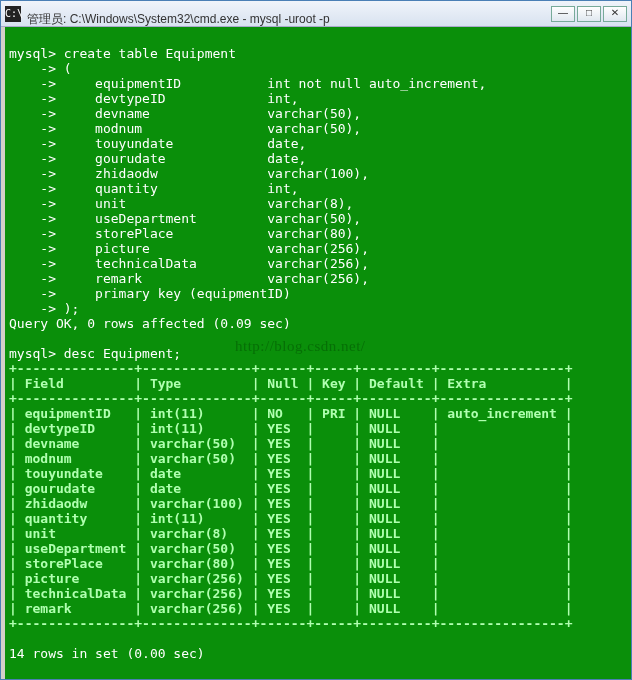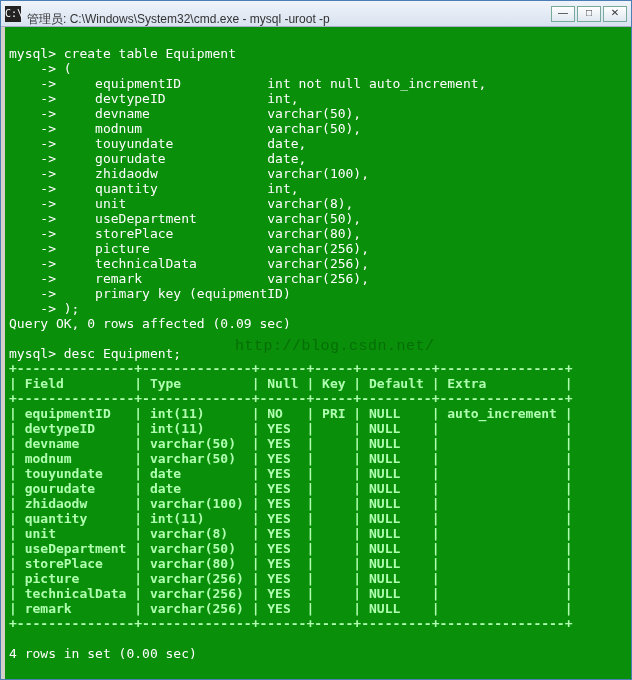--- a/index.html
+++ b/index.html
@@ -62,21 +62,21 @@
     padding: 4px 2px 4px 4px;
     white-space: pre;
     overflow: hidden;
     border-left: 4px solid #d4d0c8;
     position: relative;
   }
   .bright { color: #b0ffb0; font-weight: bold; }
   .watermark {
     position: absolute;
     color: rgba(0,80,0,0.5);
-    font-family: Liberation Mono, monospace;
+    font-family: Liberation Serif, serif;
     font-size: 15px;
     left: 230px;
     top: 312px;
     letter-spacing: 0.5px;
   }
 </style>
 </head>
 <body>
 
 <div class="window">
@@ -124,15 +124,15 @@
 | zhidaodw      | varchar(100) | YES  |     | NULL    |                |
 | quantity      | int(11)      | YES  |     | NULL    |                |
 | unit          | varchar(8)   | YES  |     | NULL    |                |
 | useDepartment | varchar(50)  | YES  |     | NULL    |                |
 | storePlace    | varchar(80)  | YES  |     | NULL    |                |
 | picture       | varchar(256) | YES  |     | NULL    |                |
 | technicalData | varchar(256) | YES  |     | NULL    |                |
 | remark        | varchar(256) | YES  |     | NULL    |                |</span>
 <span class="bright">+---------------+--------------+------+-----+---------+----------------+</span>
 
-<span>4 rows in set (0.00 sec)</span>
+<span>14 rows in set (0.00 sec)</span>
 </div>
 </div>
 
 </body></html>

